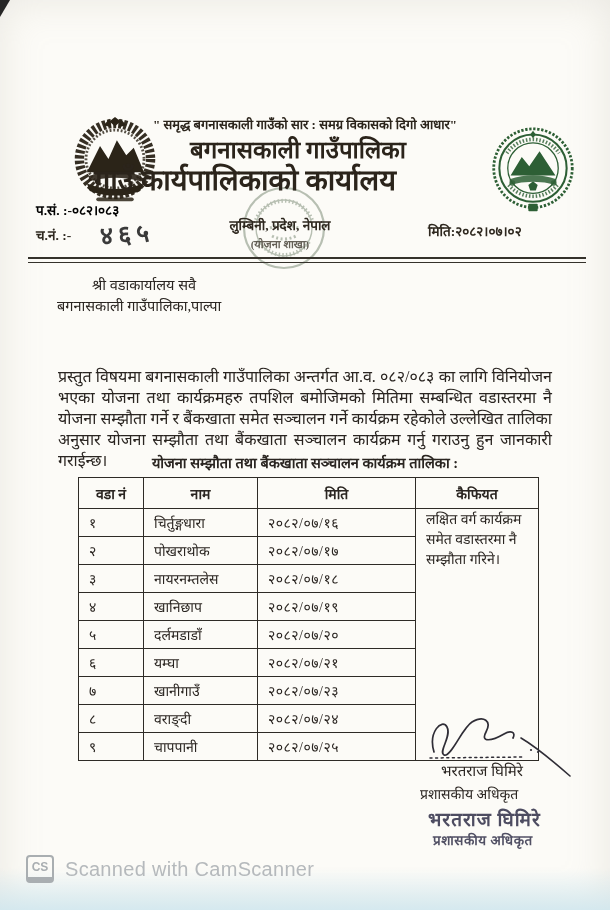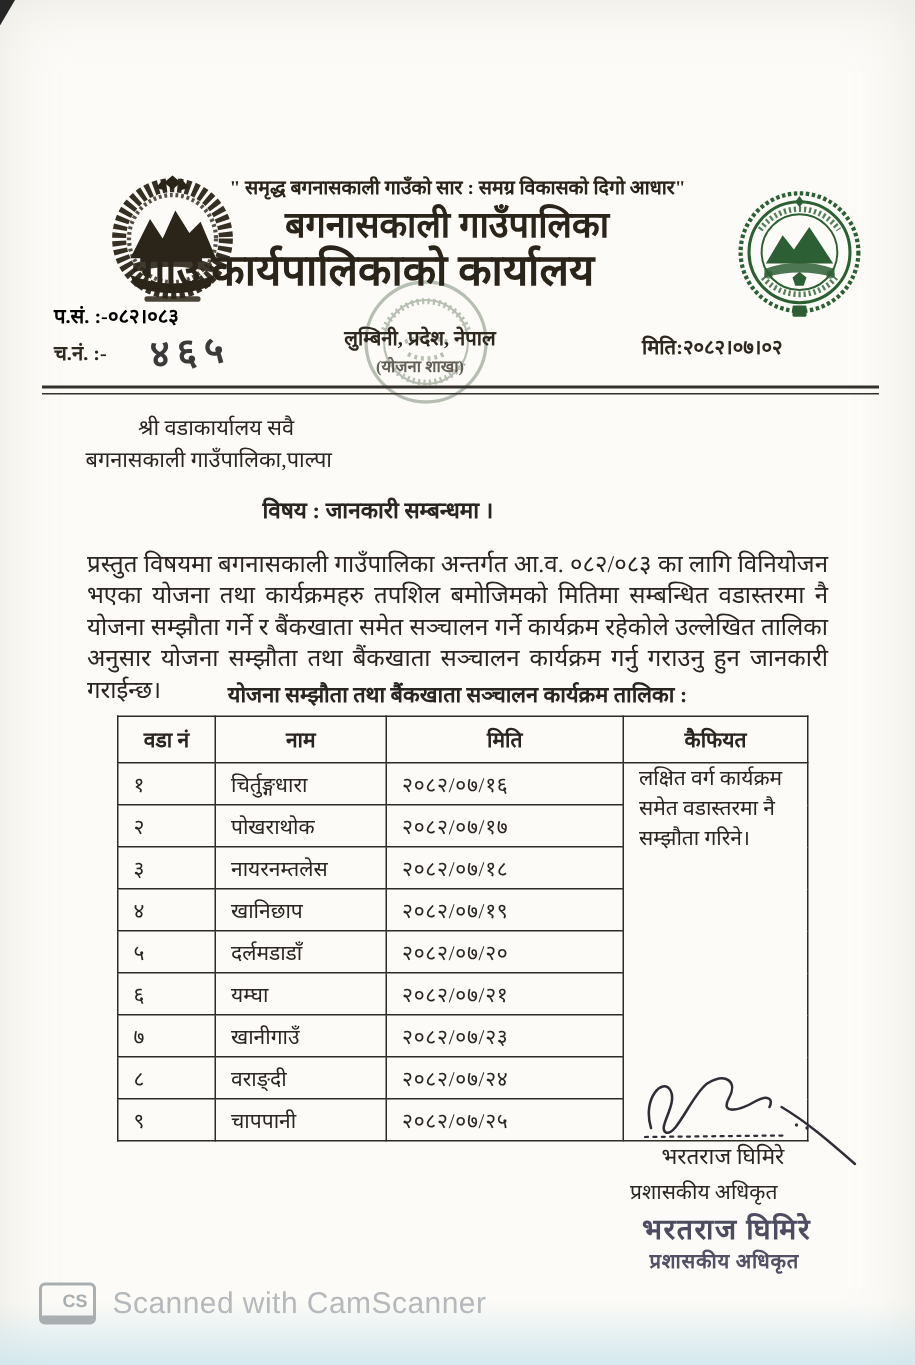--- a/index.html
+++ b/index.html
@@ -44,21 +44,21 @@
   .sig-title{top:784px;left:420px;font-size:14px;color:#2a2521;}
   .stamp-name{top:806px;left:428px;font-size:19px;font-weight:bold;color:#3f3e55;letter-spacing:1px;opacity:.92;}
   .stamp-title{top:831px;left:433px;font-size:13.5px;font-weight:bold;color:#3f3e55;letter-spacing:.5px;opacity:.9;}
 
   
   .corner-mark{top:0;left:0;width:10px;height:17px;background:#262626;clip-path:polygon(0 0,100% 0,0 100%);}
   .bottom-tint{bottom:0;left:0;width:610px;height:42px;
                background:linear-gradient(to bottom,rgba(214,236,242,0),rgba(203,230,240,.75));}
   .cs-footer{top:855px;left:26px;display:flex;align-items:center;gap:11px;font-family:"Liberation Sans",sans-serif;}
   .cs-icon{width:24px;height:20px;border:2.5px solid #a9aeb1;border-bottom-width:6px;border-radius:4px;
-           display:flex;align-items:center;justify-content:center;font-size:12px;font-weight:bold;color:#a9aeb1;padding-left:10px;}
+           display:flex;align-items:center;justify-content:center;font-size:12px;font-weight:bold;color:#a9aeb1;}
   .cs-label{font-size:20px;color:#b5b9bc;letter-spacing:.3px;}
   .faint-stamp{top:184px;left:240px;opacity:.5;}
 </style>
 </head>
 <body>
 
 <div class="page">
 
   <div class="abs corner-mark"></div>
 
@@ -118,21 +118,20 @@
 
   <div class="abs chalani nowrap"><span>च.नं. :-</span><span class="chalani-value">४६५</span></div>
 
   <div class="abs date-line nowrap"><span>मिति:</span><span>२०८२।०७।०२</span></div>
 
   <div class="abs divider"></div>
 
   <div class="abs rcpt1 nowrap">श्री वडाकार्यालय सवै</div>
   <div class="abs rcpt2 nowrap">बगनासकाली गाउँपालिका,पाल्पा</div>
 
-  <div class="abs subject nowrap">विषय : जानकारी सम्बन्धमा  ।</div>
 
   <p class="abs body-par">प्रस्तुत विषयमा बगनासकाली गाउँपालिका अन्तर्गत आ.व. ०८२/०८३ का लागि विनियोजन भएका योजना तथा कार्यक्रमहरु तपशिल बमोजिमको मितिमा सम्बन्धित वडास्तरमा नै योजना सम्झौता गर्ने र बैंकखाता समेत सञ्चालन गर्ने कार्यक्रम रहेकोले उल्लेखित तालिका अनुसार योजना सम्झौता तथा बैंकखाता सञ्चालन कार्यक्रम गर्नु गराउनु हुन जानकारी गराईन्छ।</p>
 
   <div class="abs table-title nowrap">योजना सम्झौता तथा बैंकखाता सञ्चालन कार्यक्रम तालिका :</div>
 
   <table class="sched">
     <colgroup>
         <col style="width:65px">
         <col style="width:114px">
         <col style="width:158px">

